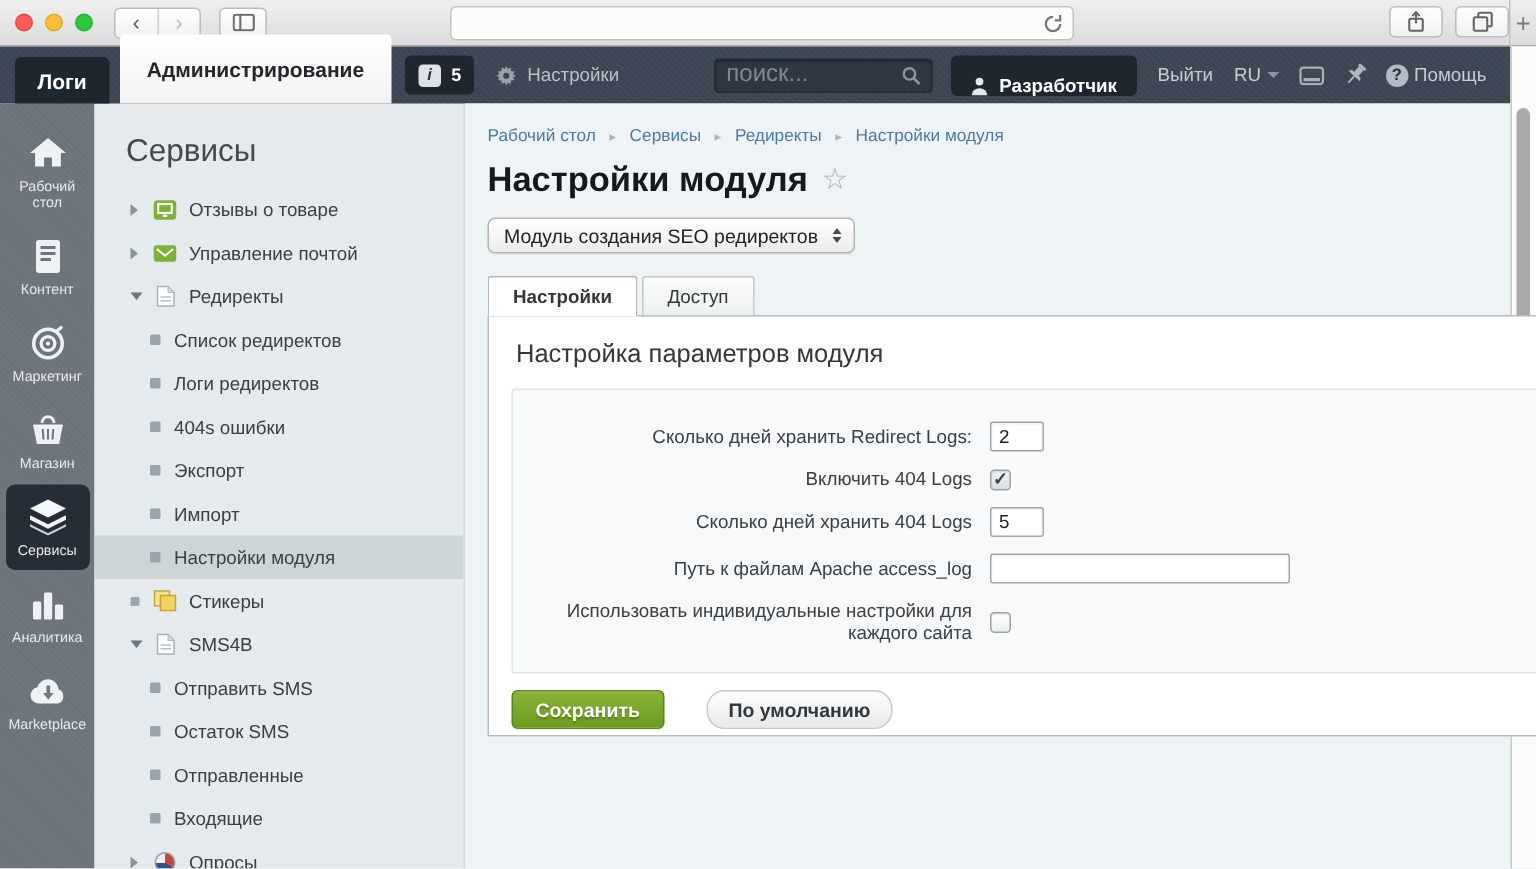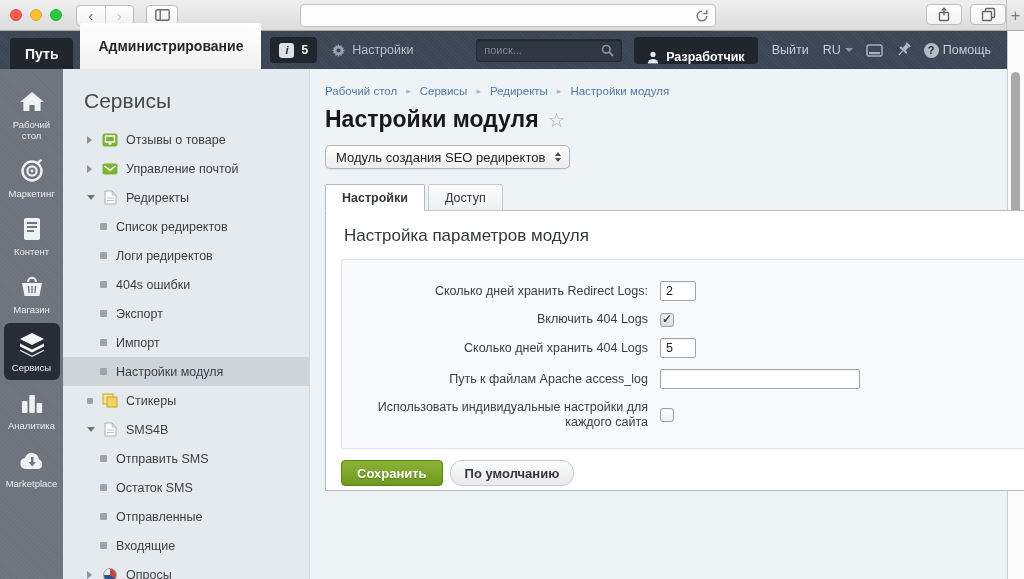--- a/index.html
+++ b/index.html
@@ -38,21 +38,21 @@
                border-radius:3px 3px 0 0; color:#23272c; font-size:14px; font-weight:bold; padding:0 18px;
                display:flex; align-items:center; cursor:pointer; }
   .notif { margin-left:9px; height:26px; background:#20262e; border-radius:4px; display:flex; align-items:center;
            gap:7px; padding:0 9px; cursor:pointer; }
   .notif .sq { width:15px; height:15px; background:#dde2e6; border-radius:3px; color:#2b323b; font-size:11px;
                font-weight:bold; display:flex; align-items:center; justify-content:center; font-style:italic; }
   .notif .cnt { color:#ffffff; font-size:12px; font-weight:bold; }
   .nav-settings { margin-left:14px; display:flex; align-items:center; gap:6px; color:#b9c1ca; font-size:12.5px; cursor:pointer; }
   .search { margin-left:auto; width:146px; height:23px; background:#2f3742; border:1px solid #252b34; border-radius:3px;
             box-shadow:inset 0 1px 2px rgba(0,0,0,.35); display:flex; align-items:center; padding:0 7px; }
-  .search input { flex:1; background:transparent; border:none; outline:none; color:#14b8a6; font-size:11px; width:100px;
+  .search input { flex:1; background:transparent; border:none; outline:none; color:#14b8a6; font-size:16px; width:100px;
                   font-family:"Liberation Sans", sans-serif; }
   .search input::placeholder { color:#7f8994; }
   .dev-btn { margin-left:12px; height:27px; background:#20262e; border-radius:4px; display:flex; align-items:flex-end;
              gap:7px; padding:0 13px; color:#fff; font-size:12.5px; font-weight:bold; cursor:pointer; }
   .nav-link { margin-left:14px; color:#c6cdd5; font-size:12.5px; cursor:pointer; display:flex; align-items:center; gap:4px; }
   .caret-down { width:0; height:0; border-left:4px solid transparent; border-right:4px solid transparent;
                 border-top:4px solid #8d97a2; }
   .help-circle { width:15px; height:15px; border-radius:50%; background:#b3bbc4; color:#272d35; font-size:11px;
                  font-weight:bold; display:flex; align-items:center; justify-content:center; }
   .nav-icon { margin-left:13px; display:flex; align-items:center; cursor:pointer; }
@@ -124,21 +124,21 @@
   .txt.large { width:200px; }
   .checkbox { width:14px; height:14px; border:1px solid #9aa1a7; border-radius:3px;
               background:linear-gradient(#ffffff,#eceeef); display:inline-block; position:relative;
               box-shadow:inset 0 1px 1px rgba(0,0,0,.08); cursor:pointer; }
   .checkbox.checked { background:linear-gradient(#f0f2f3,#d8dcde); }
   .checkbox.checked::after { content:"✓"; position:absolute; top:-2px; left:1px; font-size:12px; color:#3f464c; font-weight:bold; }
   .btn-row { padding:11px 15px 4px 15px; display:flex; align-items:flex-start; }
   .btn-save { height:26px; padding:0 15px; background:linear-gradient(#8ab338,#6e9a20); border:1px solid #5d831b;
               border-radius:4px; color:#fff; font-size:13px; font-weight:bold; cursor:pointer;
               text-shadow:0 1px 1px rgba(0,0,0,.25); font-family:"Liberation Sans", sans-serif; }
-  .btn-default { height:26px; padding:0 14px; margin-left:7px; background:linear-gradient(#fdfdfd,#e7e9ea);
+  .btn-default { height:26px; padding:0 14px; margin-left:28px; background:linear-gradient(#fdfdfd,#e7e9ea);
                  border:1px solid #c6cbce; border-radius:12px; color:#33373b; font-size:13px; font-weight:bold;
                  cursor:pointer; font-family:"Liberation Sans", sans-serif; }
   .pin-top { position:absolute; top:116px; right:22px; cursor:pointer; }
   .pin-bottom { margin-left:auto; margin-right:8px; cursor:pointer; }
 
   
   .scrollbar { position:absolute; right:0; top:31px; bottom:0; width:17px; background:#fbfbfb; border-left:1px solid #c9c9c9; }
   .scroll-thumb { position:absolute; top:41px; left:3px; width:9px; height:218px; background:#a9a9a9; border-radius:5px; cursor:pointer; }
 
   svg { display:block; }
@@ -180,21 +180,21 @@
       <svg width="15" height="15" viewBox="0 0 15 15">
         <rect x="4.5" y="1.5" width="9" height="9" rx="1" fill="none" stroke="#666" stroke-width="1.4"></rect>
         <rect x="1.5" y="4.5" width="9" height="9" rx="1" fill="#f4f4f4" stroke="#666" stroke-width="1.4"></rect>
       </svg>
     </div>
   </div>
   <div class="newtab">+</div>
 </div>
 
 <div class="topnav">
-  <div class="tab-site">Путь</div>
+  <div class="tab-site">Логи</div>
   <div class="tab-admin">Администрирование</div>
   <div class="notif">
     <span class="sq">i</span>
     <span class="cnt">5</span>
   </div>
   <div class="nav-settings">
     <svg width="15" height="15" viewBox="0 0 16 16">
       <path fill="#9aa3ad" d="M8 1l1 2.2 2.1-.9.3 2.4 2.4.3-.9 2.1L15 8l-2.1 1 .9 2.1-2.4.3-.3 2.4-2.1-.9L8 15l-1-2.2-2.1.9-.3-2.4-2.4-.3.9-2.1L1 8l2.1-1-.9-2.1 2.4-.3.3-2.4 2.1.9z"></path>
       <circle cx="8" cy="8" r="2.2" fill="#3c4553"></circle>
     </svg>
@@ -249,41 +249,41 @@
         <svg width="26" height="23" viewBox="0 0 26 23">
             <g fill="#eff2f4">
               <path d="M13 2 L25 12 h-3.4 v9 h-6 v-6 h-5.2 v6 h-6 v-9 H1 Z"></path>
             </g>
           </svg>
       </div>
       <div class="r-label">Рабочий стол</div>
     </div>
     <div class="r-item">
       <div class="r-ico">
-        <svg width="24" height="24" viewBox="0 0 24 24">
-            <circle cx="12" cy="12" r="9.5" fill="none" stroke="#eff2f4" stroke-width="2.4"></circle>
-            <circle cx="12" cy="12" r="4.6" fill="none" stroke="#eff2f4" stroke-width="2.2"></circle>
-            <circle cx="12" cy="12" r="1.4" fill="#eff2f4"></circle>
-            <rect x="17" y="3" width="5" height="2.2" rx="1" transform="rotate(-40 17 3)" fill="#eff2f4"></rect>
-          </svg>
-      </div>
-      <div class="r-label">Маркетинг</div>
-    </div>
-    <div class="r-item">
-      <div class="r-ico">
         <svg width="20" height="24" viewBox="0 0 20 24">
             <rect x="2" y="1" width="16" height="22" rx="2" fill="#eff2f4"></rect>
             <g fill="#70767f">
               <rect x="5" y="5" width="10" height="2"></rect>
               <rect x="5" y="9" width="10" height="2"></rect>
               <rect x="5" y="13" width="7" height="2"></rect>
             </g>
           </svg>
       </div>
       <div class="r-label">Контент</div>
+    </div>
+    <div class="r-item">
+      <div class="r-ico">
+        <svg width="24" height="24" viewBox="0 0 24 24">
+            <circle cx="12" cy="12" r="9.5" fill="none" stroke="#eff2f4" stroke-width="2.4"></circle>
+            <circle cx="12" cy="12" r="4.6" fill="none" stroke="#eff2f4" stroke-width="2.2"></circle>
+            <circle cx="12" cy="12" r="1.4" fill="#eff2f4"></circle>
+            <rect x="17" y="3" width="5" height="2.2" rx="1" transform="rotate(-40 17 3)" fill="#eff2f4"></rect>
+          </svg>
+      </div>
+      <div class="r-label">Маркетинг</div>
     </div>
     <div class="r-item">
       <div class="r-ico">
         <svg width="26" height="23" viewBox="0 0 26 23">
             <path d="M9 7 a4 4.2 0 0 1 8 0" fill="none" stroke="#eff2f4" stroke-width="2"></path>
             <path d="M3 8 h20 l-2.6 13 H5.6 Z" fill="#eff2f4"></path>
             <g stroke="#70767f" stroke-width="1.4">
               <line x1="9.5" y1="11" x2="10" y2="18"></line>
               <line x1="13" y1="11" x2="13" y2="18"></line>
               <line x1="16.5" y1="11" x2="16" y2="18"></line>

